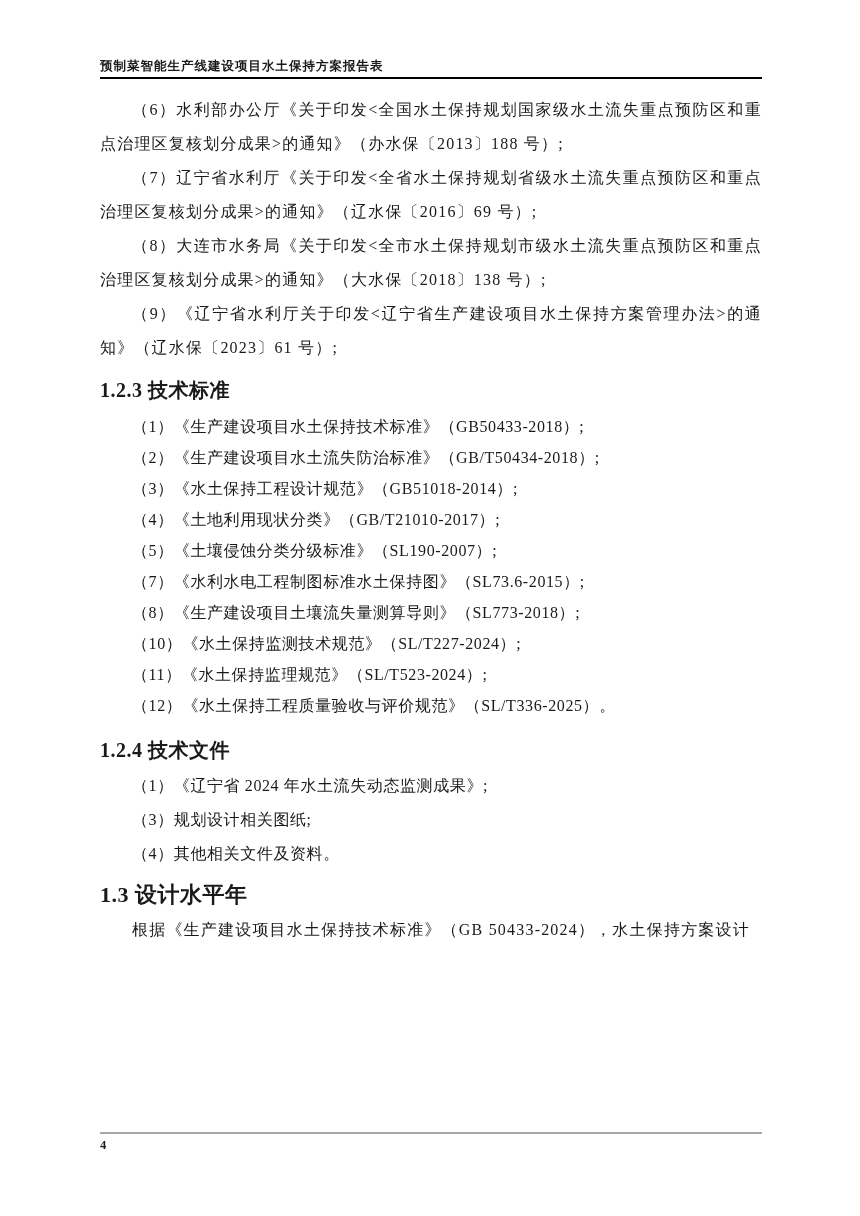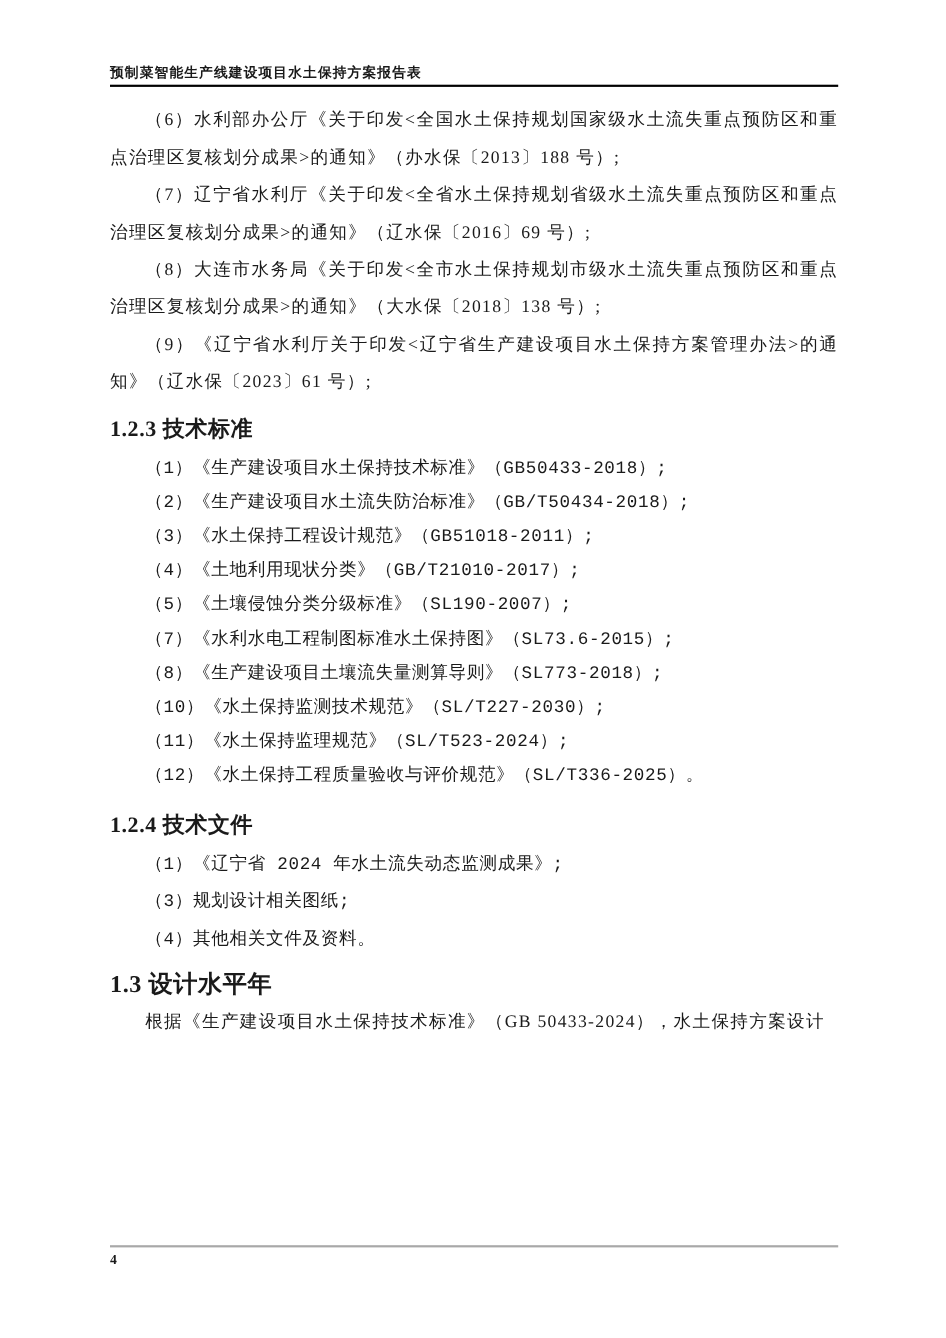--- a/index.html
+++ b/index.html
@@ -69,21 +69,20 @@
     font-weight: bold;
     letter-spacing: 0.5px;
   }
   p.item {
     margin: 0;
     font-size: 16px;
     line-height: 31px;
     text-indent: 32px;
     letter-spacing: 0.6px;
     white-space: nowrap;
-    font-family: Liberation Mono, monospace;
   }
   p.item.wide {
     line-height: 34px;
   }
   p.body-par {
     margin: 0;
     font-size: 16px;
     line-height: 34px;
     text-align: justify;
     text-indent: 32px;
@@ -120,26 +119,26 @@
     <div class="content">
 
       <p class="ref">（6）水利部办公厅《关于印发&lt;全国水土保持规划国家级水土流失重点预防区和重点治理区复核划分成果&gt;的通知》（办水保〔2013〕188 号）;</p>
       <p class="ref">（7）辽宁省水利厅《关于印发&lt;全省水土保持规划省级水土流失重点预防区和重点治理区复核划分成果&gt;的通知》（辽水保〔2016〕69 号）;</p>
       <p class="ref">（8）大连市水务局《关于印发&lt;全市水土保持规划市级水土流失重点预防区和重点治理区复核划分成果&gt;的通知》（大水保〔2018〕138 号）;</p>
       <p class="ref">（9）《辽宁省水利厅关于印发&lt;辽宁省生产建设项目水土保持方案管理办法&gt;的通知》（辽水保〔2023〕61 号）;</p>
 
       <h3 class="sec">1.2.3 技术标准</h3>
       <p class="item">（1）《生产建设项目水土保持技术标准》（GB50433-2018）;</p>
       <p class="item">（2）《生产建设项目水土流失防治标准》（GB/T50434-2018）;</p>
-      <p class="item">（3）《水土保持工程设计规范》（GB51018-2011）;</p>
+      <p class="item">（3）《水土保持工程设计规范》（GB51018-2014）;</p>
       <p class="item">（4）《土地利用现状分类》（GB/T21010-2017）;</p>
       <p class="item">（5）《土壤侵蚀分类分级标准》（SL190-2007）;</p>
       <p class="item">（7）《水利水电工程制图标准水土保持图》（SL73.6-2015）;</p>
       <p class="item">（8）《生产建设项目土壤流失量测算导则》（SL773-2018）;</p>
-      <p class="item">（10）《水土保持监测技术规范》（SL/T227-2030）;</p>
+      <p class="item">（10）《水土保持监测技术规范》（SL/T227-2024）;</p>
       <p class="item">（11）《水土保持监理规范》（SL/T523-2024）;</p>
       <p class="item">（12）《水土保持工程质量验收与评价规范》（SL/T336-2025）。</p>
 
       <h3 class="sec spaced">1.2.4 技术文件</h3>
       <p class="item wide">（1）《辽宁省 2024 年水土流失动态监测成果》;</p>
       <p class="item wide">（3）规划设计相关图纸;</p>
       <p class="item wide">（4）其他相关文件及资料。</p>
 
       <h2 class="sec">1.3 设计水平年</h2>
       <p class="body-par">根据《生产建设项目水土保持技术标准》（GB 50433-2024），水土保持方案设计</p>

